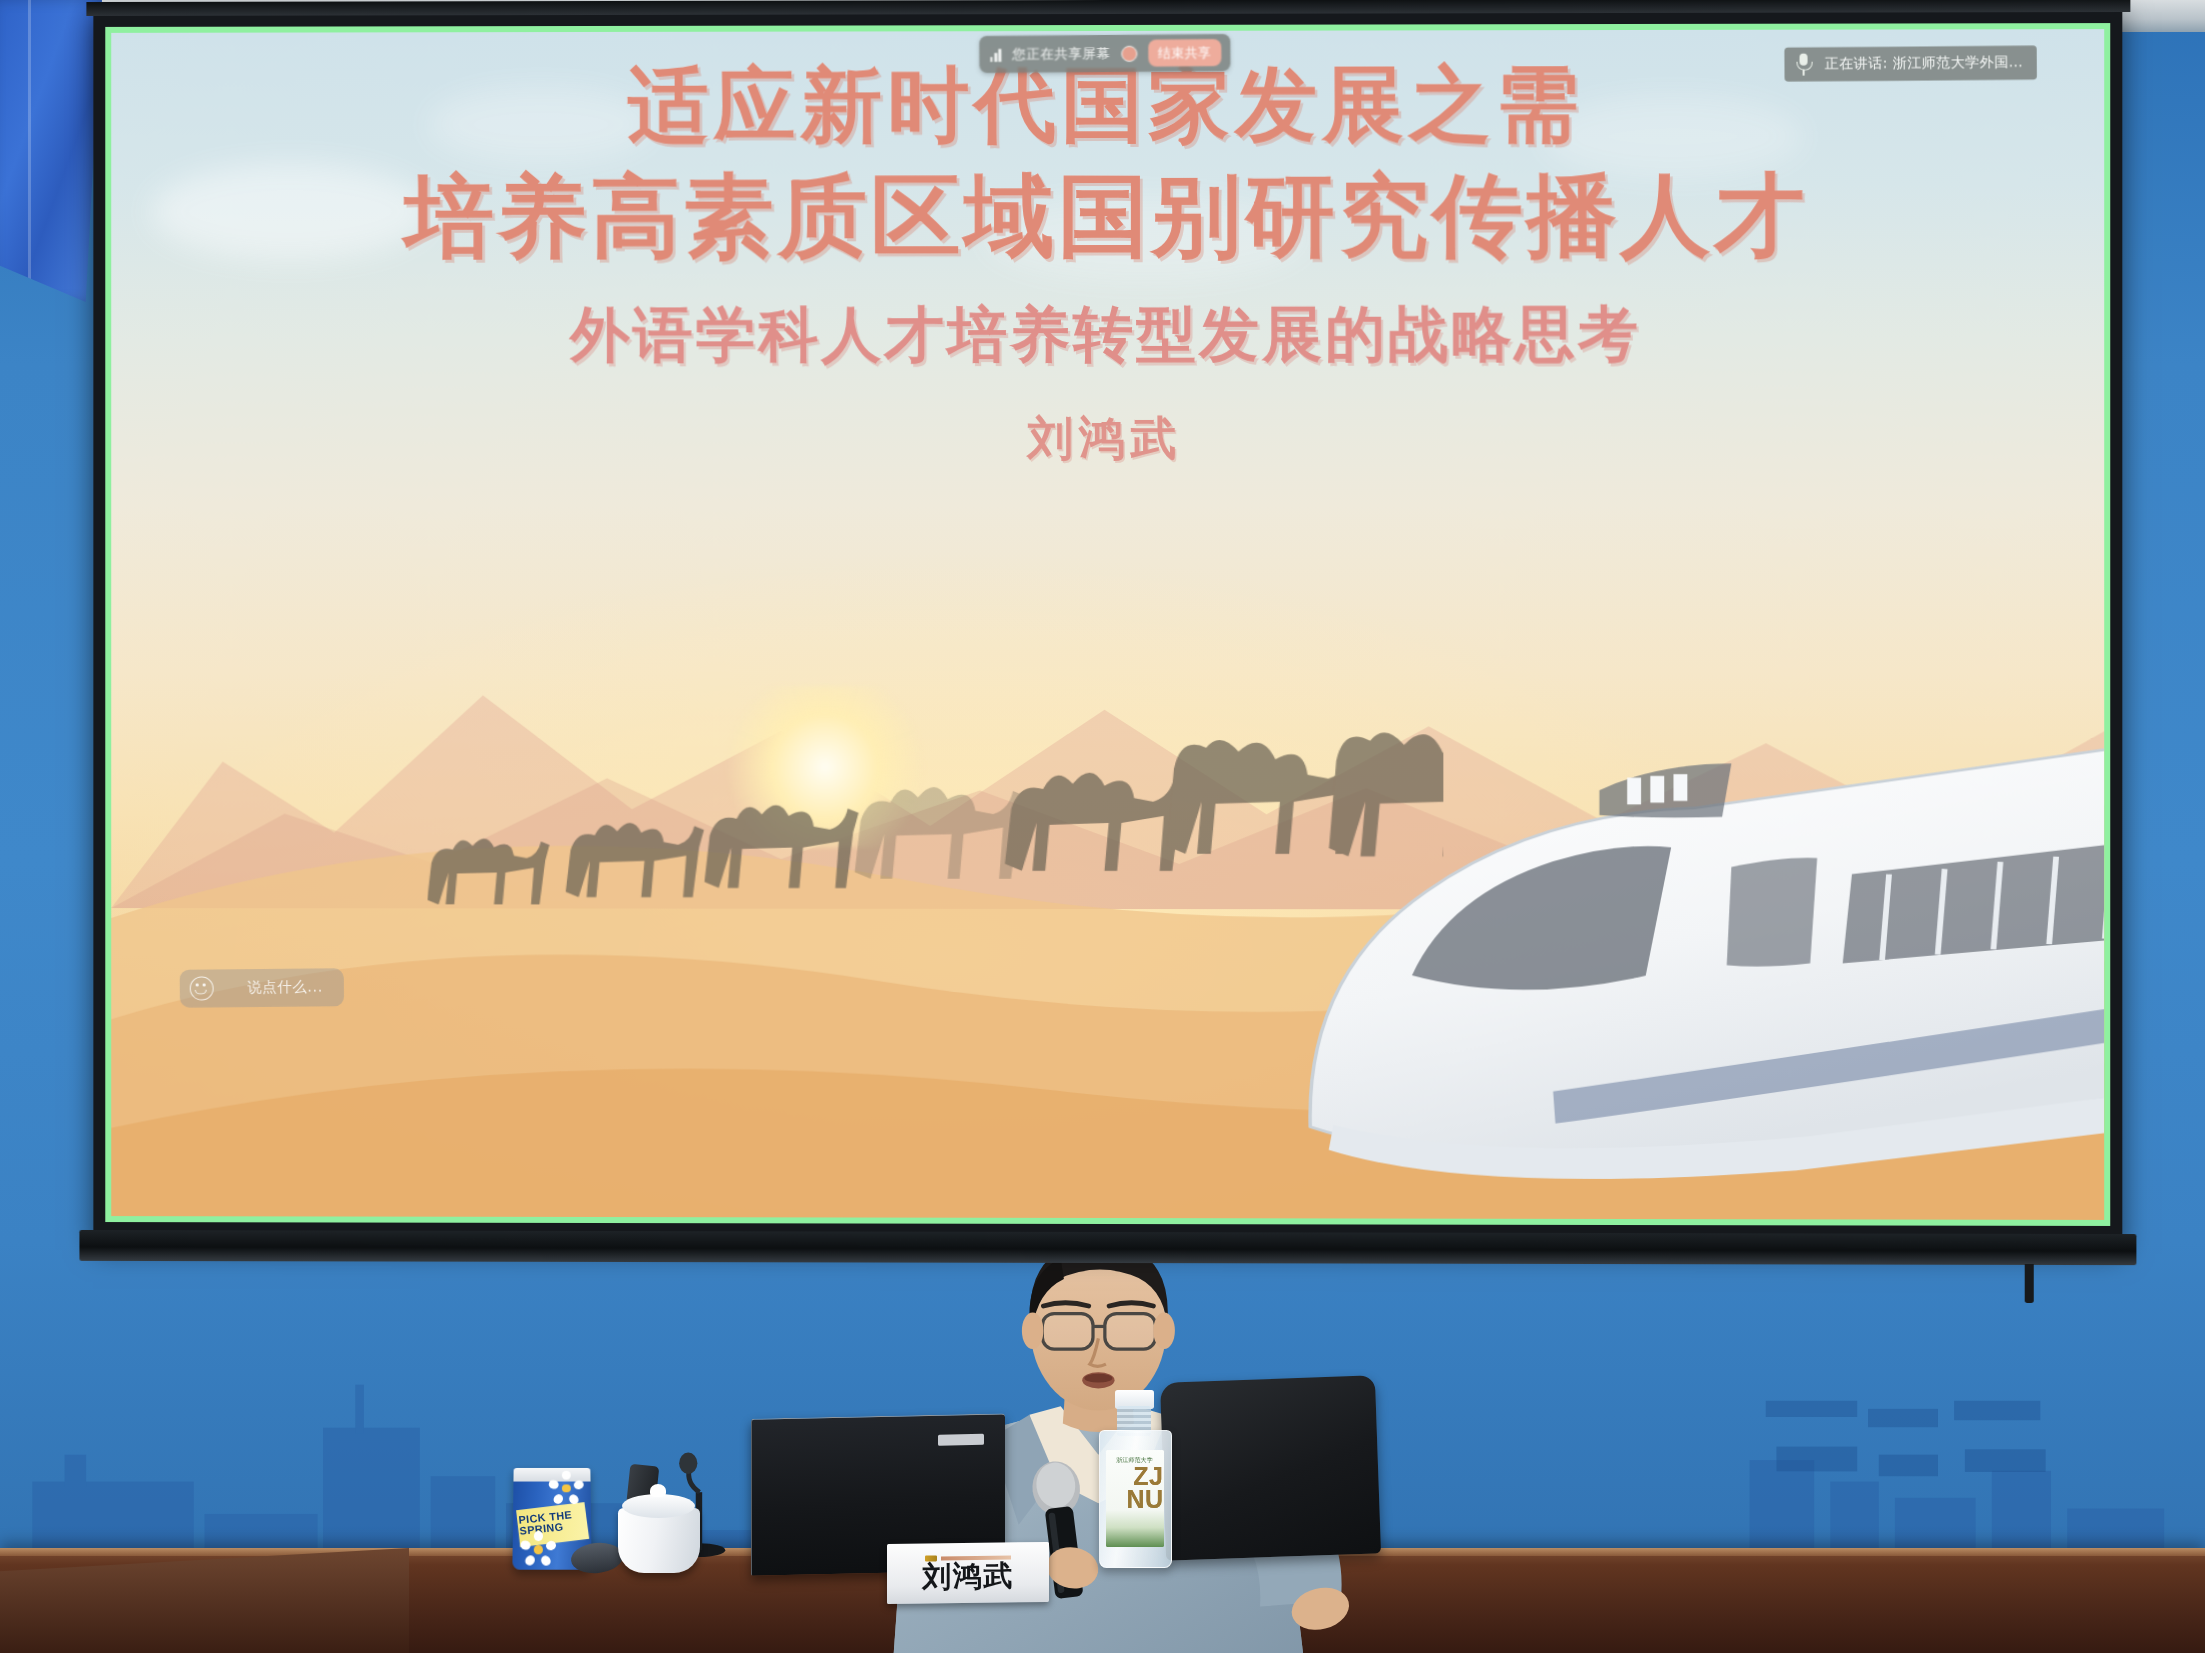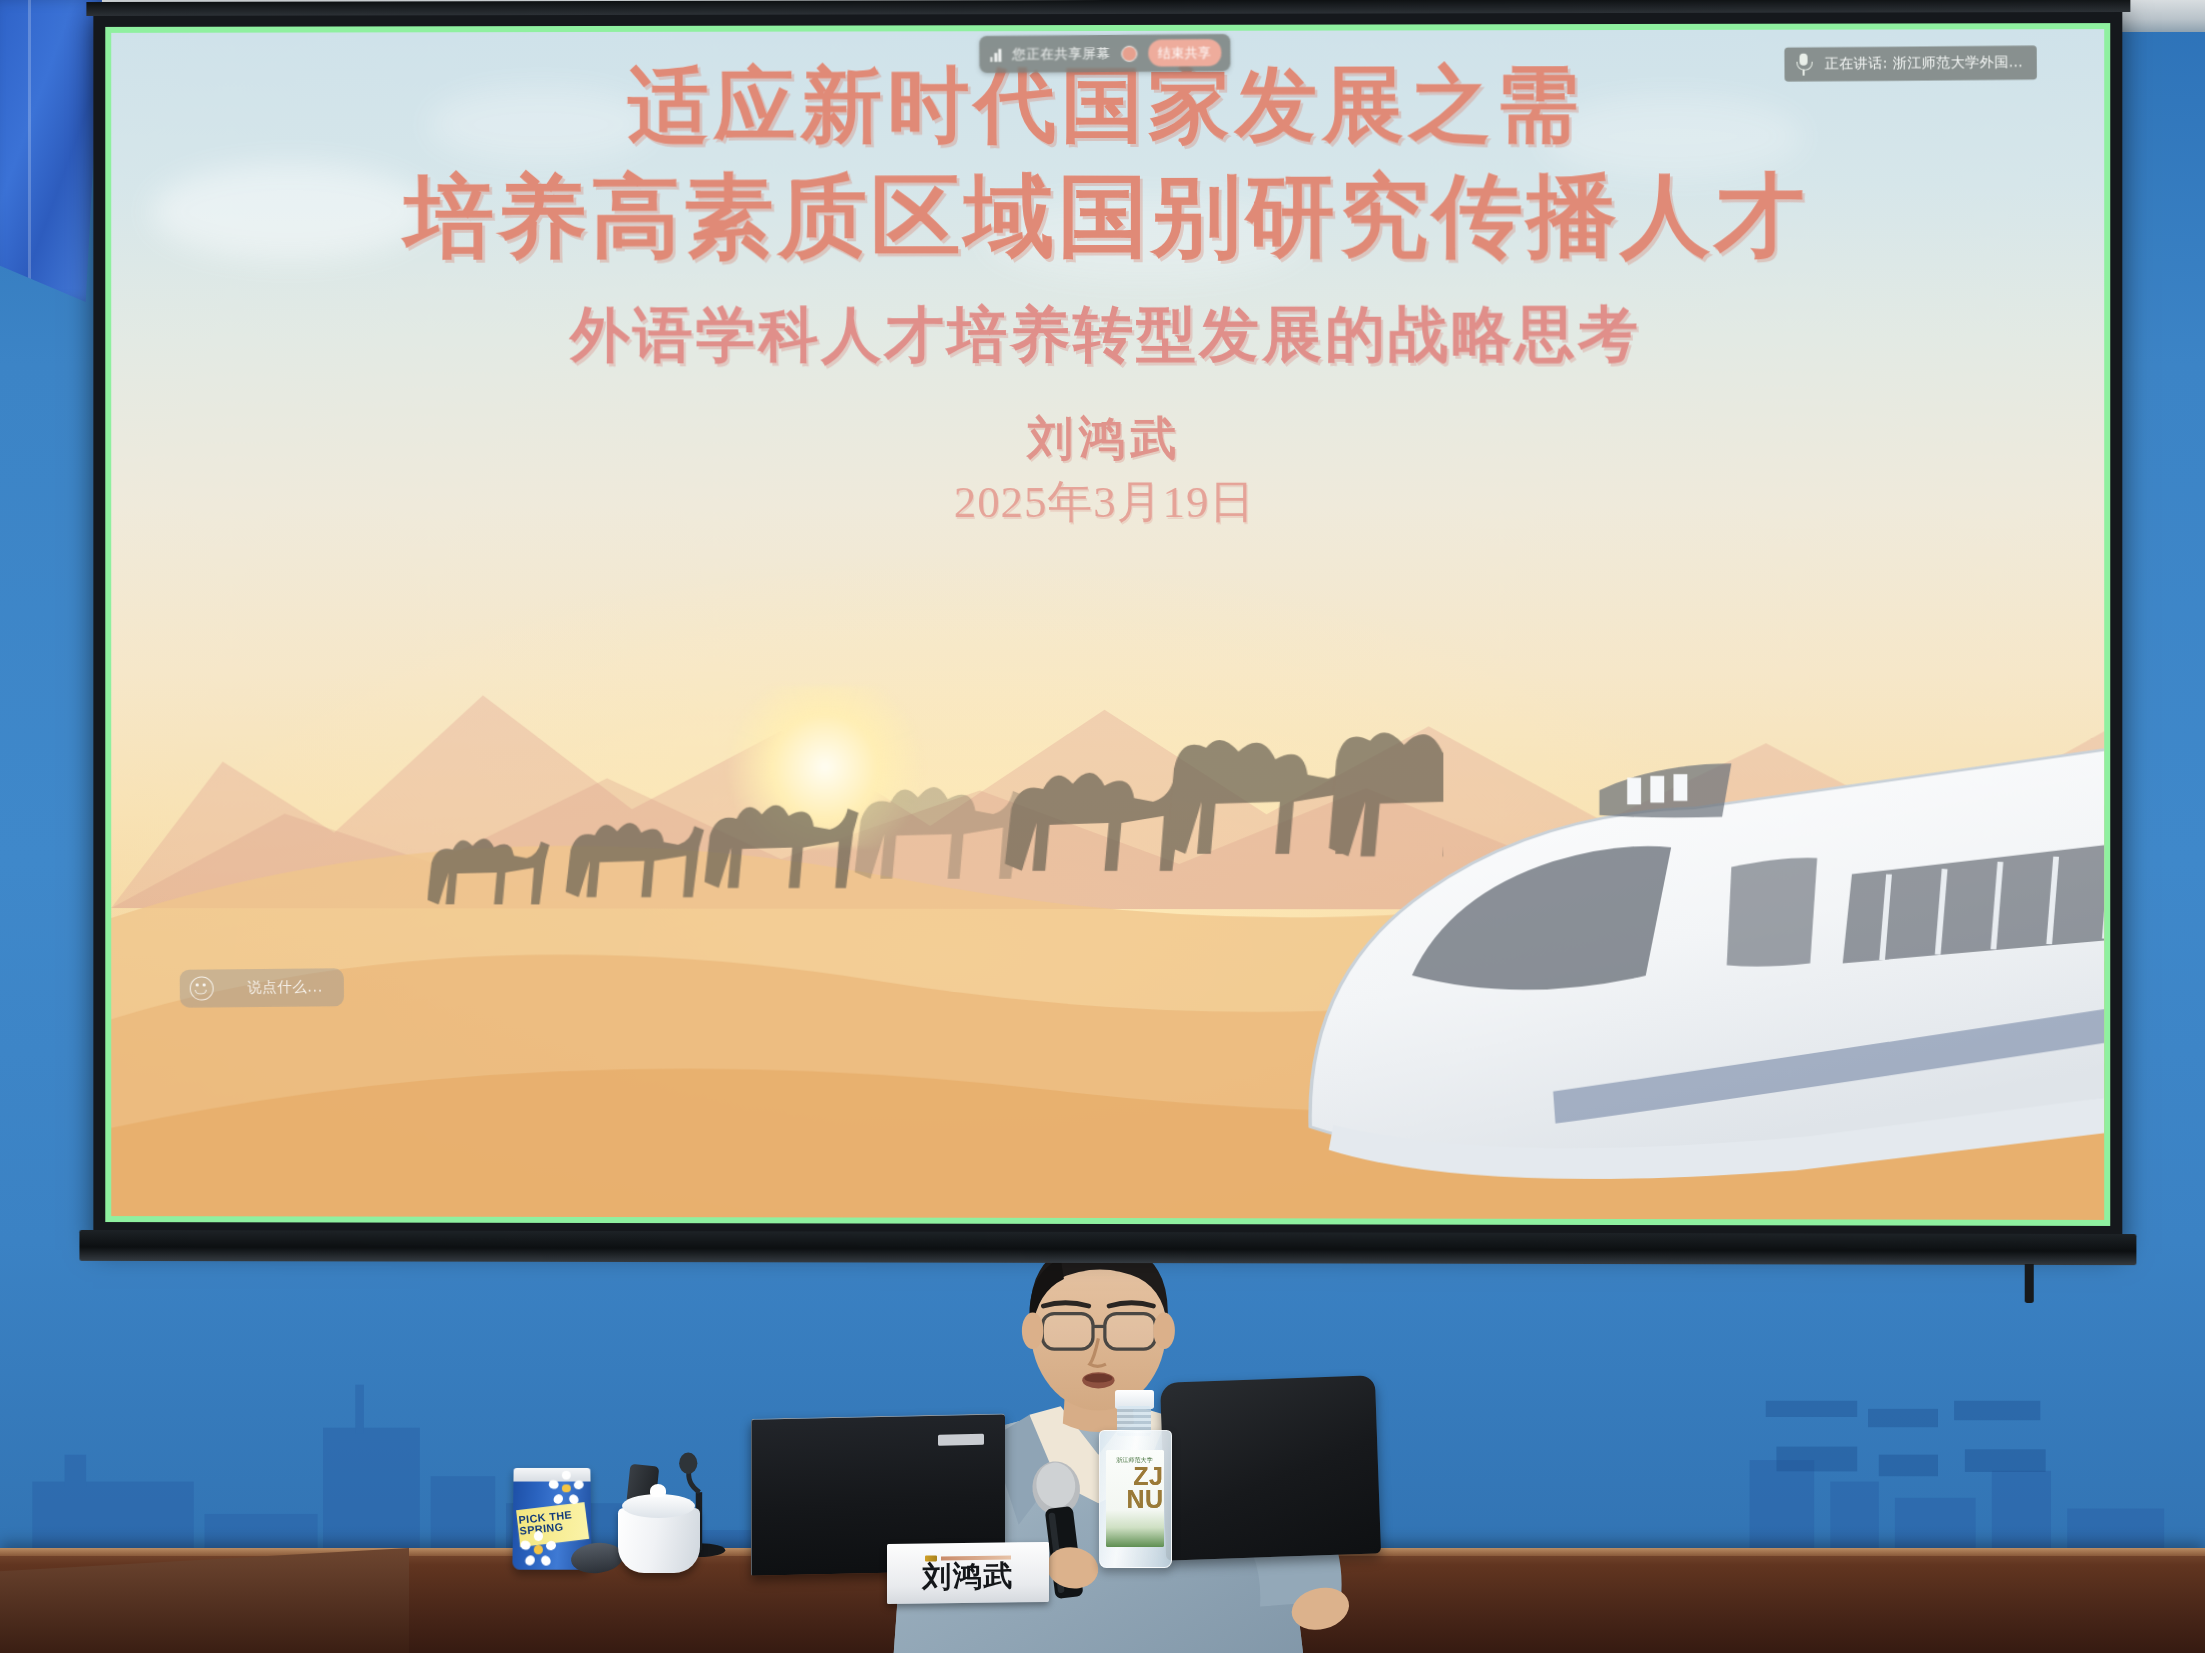--- a/index.html
+++ b/index.html
@@ -155,21 +155,21 @@
   .bars i:nth-child(2){height:8.6px}
   .bars i:nth-child(3){height:12.4px}
   .share-pill .lbl{color:#f3f5f4;font-size:13.5px;letter-spacing:.04em;white-space:nowrap;
     font-family:"DejaVu Sans","Liberation Sans",sans-serif;}
   .rec-dot{
     width:16px;height:16px;border-radius:50%;
     border:1.6px solid #f0f2f1;background:#e6a08e;box-sizing:border-box;
   }
   .end-share{
     background:#eeac9c;color:#ffffff;font-size:13px;
-    padding:4.3px 9.7px;border-radius:13px;border:none;white-space:nowrap;
+    padding:4.3px 9.7px;border-radius:8px;border:none;white-space:nowrap;
     font-family:"DejaVu Sans","Liberation Sans",sans-serif;
     letter-spacing:.03em;
   }
 
   .speaking-pill{
     position:absolute;right:67px;top:17px;
     display:flex;align-items:center;gap:14px;
     background:rgba(120,126,122,.82);
     border-radius:3.8px;padding:6px 14px 6px 12px;
     transform:rotate(-0.4deg);
@@ -604,21 +604,20 @@
 
             <path d="M60 468 Q200 512 470 480 L760 430 L760 470 L460 518 Q180 546 56 496 Z" fill="#e4e9ee"></path>
           </svg>
         </div>
 
         <div class="slide-text">
           <div class="ttl ttl-1">适应新时代国家发展之需</div>
           <div class="ttl ttl-2">培养高素质区域国别研究传播人才</div>
           <div class="sub">外语学科人才培养转型发展的战略思考</div>
           <div class="presenter">刘鸿武</div>
-          <div class="pdate">2025年3月19日</div>
         </div>
 
         <div class="share-pill">
           <span class="bars">
               <i></i>
               <i></i>
               <i></i>
             </span>
           <span class="lbl">您正在共享屏幕</span>
           <span class="rec-dot"></span>

